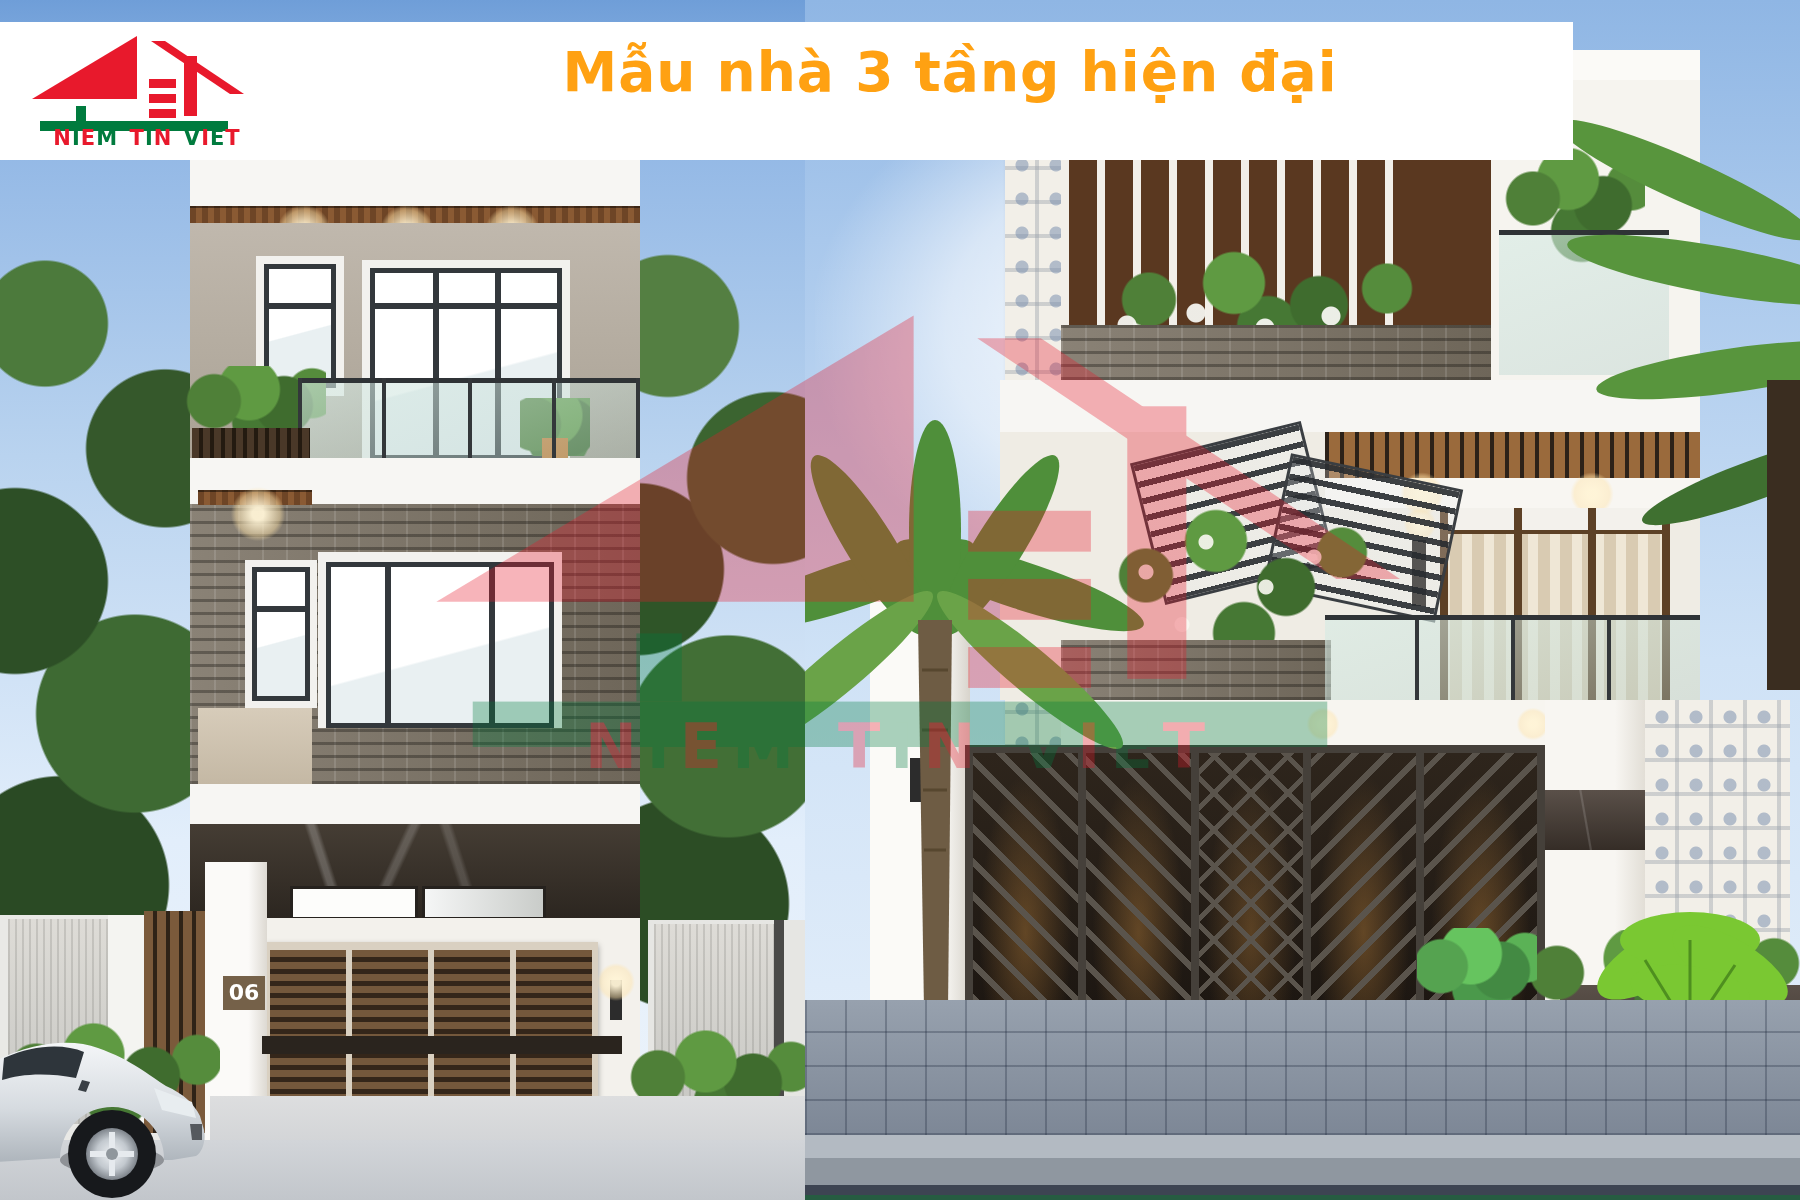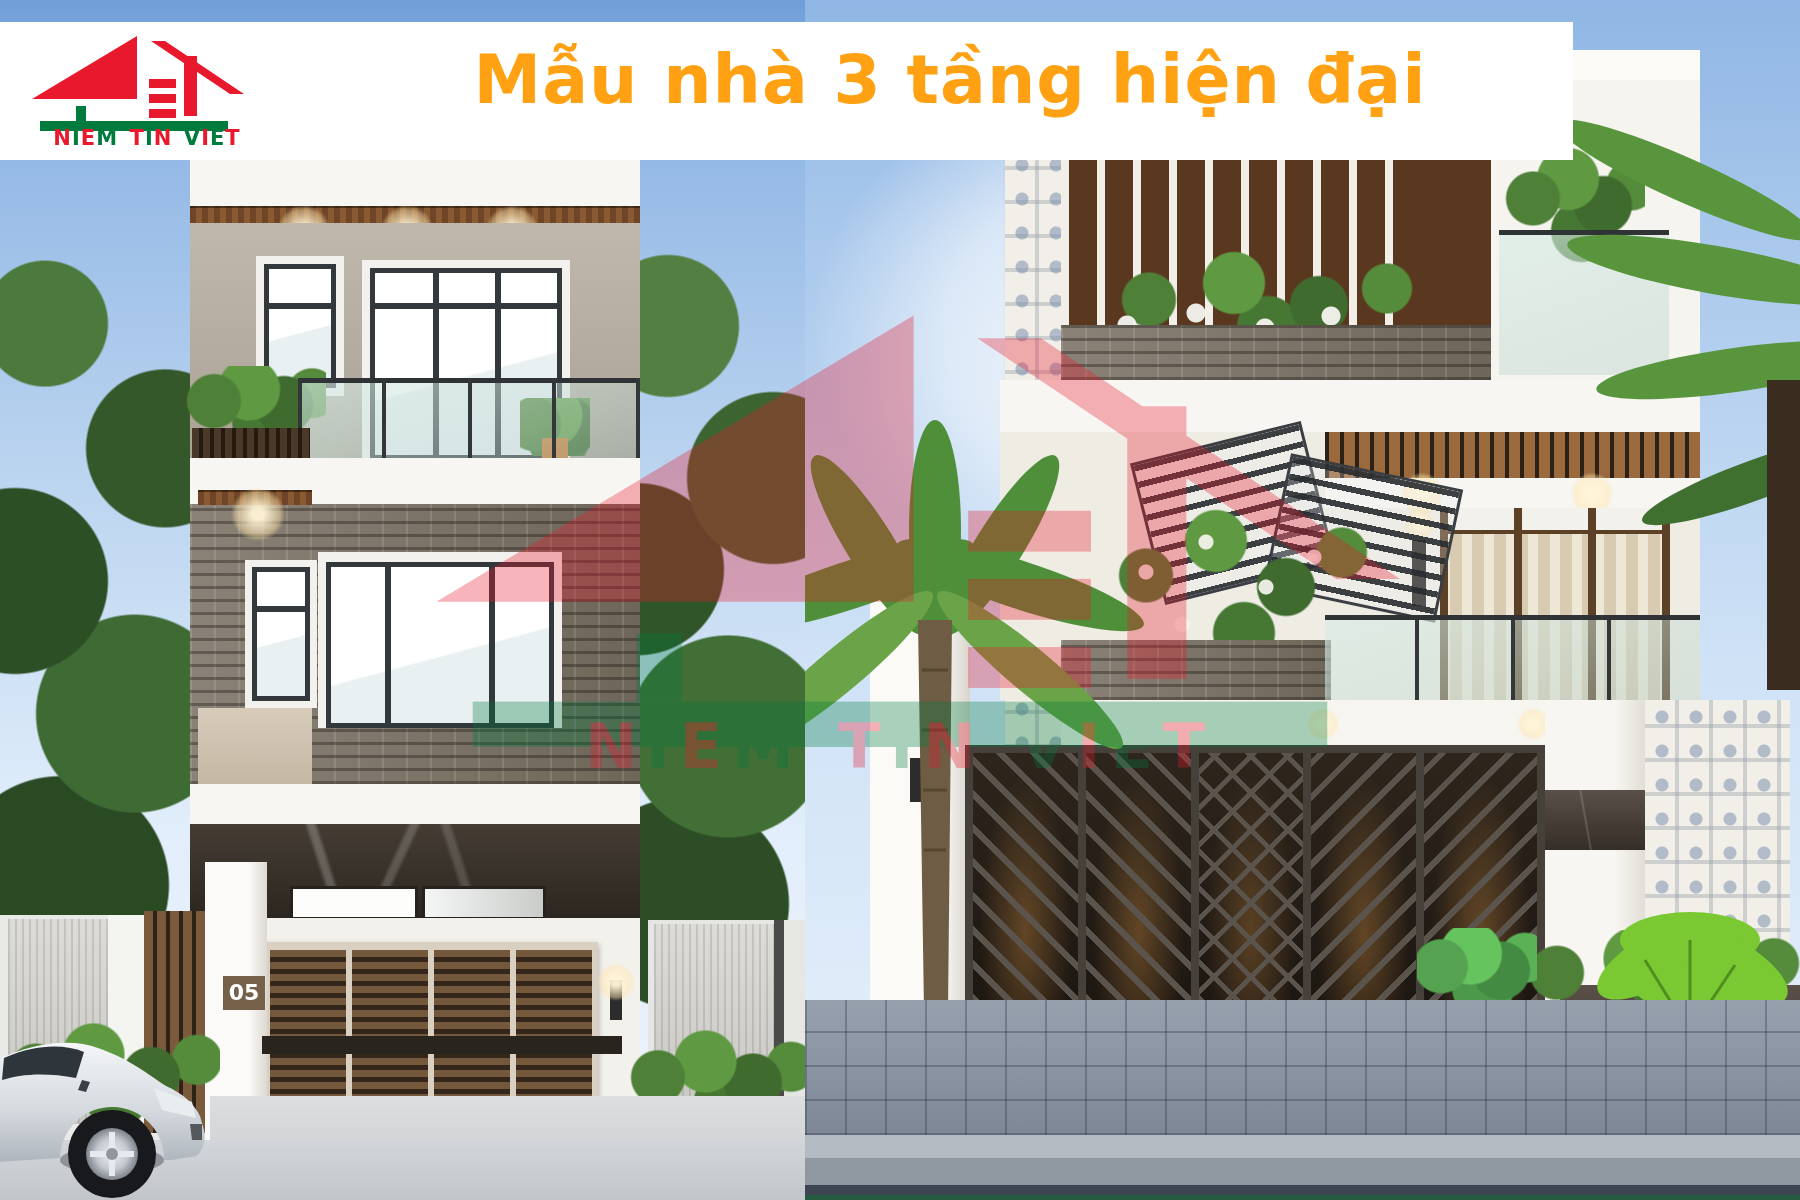--- a/index.html
+++ b/index.html
@@ -3,21 +3,21 @@
 <meta charset="utf-8">
 <style>
   html,body{margin:0;padding:0;background:#222;}
   .stage{position:relative;width:1800px;height:1200px;overflow:hidden;
          font-family:"DejaVu Sans","Liberation Sans",sans-serif;background:#bcd6f0;}
   .abs{position:absolute;}
 
   
   .banner{left:0;top:22px;width:1573px;height:138px;background:var(--banner_bg,#fff);z-index:40;}
   .title{left:440px;top:18px;width:1020px;text-align:center;
-         font-size:68px;font-weight:700;letter-spacing:1px;color:var(--accent,#FFA112);}
+         font-size:55px;font-weight:700;letter-spacing:1px;color:var(--accent,#FFA112);}
   .logo{left:22px;top:2px;width:260px;height:134px;}
   .logo-letters{left:30px;top:102px;width:190px;text-align:center;
         font-size:21px;font-weight:700;letter-spacing:1px;white-space:nowrap;}
   .logo-letters span.sp,.wm-letters span.sp{display:inline-block;width:.55em;}
 
   
   .watermark{left:400px;top:270px;width:1000px;height:560px;z-index:30;pointer-events:none;}
   .wm-letters{left:150px;top:440px;width:700px;text-align:center;font-size:62px;font-weight:700;
         letter-spacing:10px;white-space:nowrap;}
 
@@ -214,21 +214,21 @@
       <div class="abs dl-glow" style="left:394px;top:790px;transform:scale(.7);"></div>
     </div>
 
     <div class="abs" style="left:0;top:915px;width:212px;height:235px;background:#e9e9e6;">
       <div class="abs concrete" style="left:8px;top:4px;width:100px;height:205px;"></div>
       <div class="abs" style="left:108px;top:0;width:36px;height:215px;background:#f4f4f1;"></div>
       <div class="abs brown-slats-v" style="left:144px;top:-4px;width:62px;height:222px;"></div>
     </div>
     <div class="abs" style="left:205px;top:862px;width:62px;height:338px;background:linear-gradient(90deg,#fbfaf8 0 70%,#ddd9d2);"></div>
     <div class="abs plate09" style="left:223px;top:976px;width:42px;height:34px;">
-      <span>05</span>
+      <span>06</span>
     </div>
     <div class="abs bush" style="left:-10px;top:1022px;width:230px;height:108px;"></div>
 
     <div class="abs" style="left:648px;top:920px;width:157px;height:225px;background:#e6e6e3;">
       <div class="abs concrete" style="left:6px;top:4px;width:120px;height:200px;"></div>
       <div class="abs" style="left:126px;top:0;width:10px;height:215px;background:#4a4a48;"></div>
     </div>
     <div class="abs bush" style="left:620px;top:1030px;width:190px;height:105px;"></div>
 
     <div class="abs" style="left:210px;top:1096px;width:595px;height:104px;background:linear-gradient(180deg,#dddedf,#c6c9cd);"></div>

